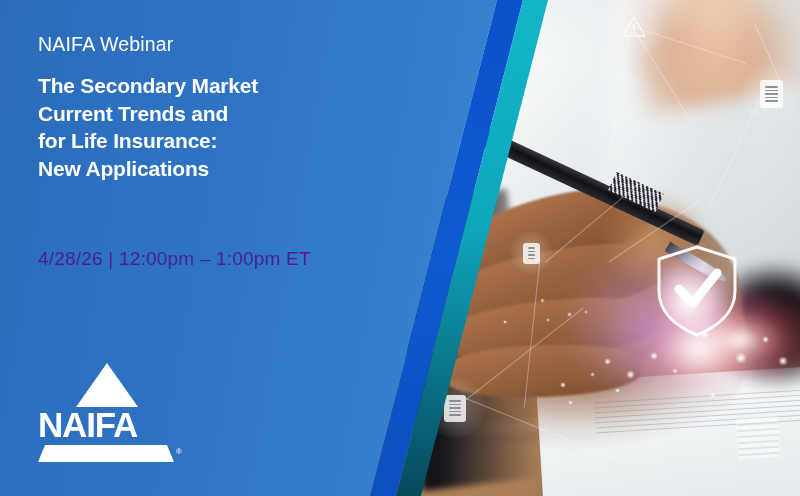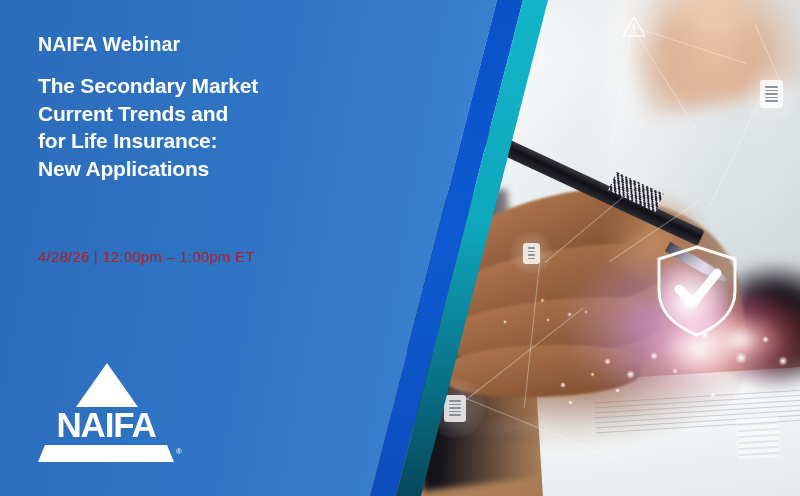--- a/index.html
+++ b/index.html
@@ -175,42 +175,42 @@
   }
   .stripe-teal{
     position:absolute; inset:0;
     background:linear-gradient(180deg,#12b6c8 0%, #0fa7bd 45%, #0a6f84 78%, #06485c 100%);
     clip-path:polygon(523px 0, 548px 0, 421px 496px, 396px 496px);
   }
 
   
   .copy{ position:absolute; left:38px; top:0; width:400px; }
   .eyebrow{
-    color:#ffffff; font-size:19.5px; font-weight:700; letter-spacing:.2px;
+    color:#ffffff; font-size:19.5px; font-weight:400; letter-spacing:.2px;
     position:absolute; top:33px; white-space:nowrap;
   }
   .headline{
     position:absolute; top:72px; color:#ffffff;
     font-size:21px; font-weight:700; line-height:1.32; letter-spacing:-.2px;
   }
   .headline span{ display:block; white-space:nowrap; }
   .datetime{
-    position:absolute; top:248px; color:#b91c1c;
-    font-size:15px; font-weight:400; letter-spacing:.2px; white-space:nowrap;
+    position:absolute; top:248px; color:#4c1d95;
+    font-size:19px; font-weight:400; letter-spacing:.2px; white-space:nowrap;
   }
 
   
   .logo{ position:absolute; left:38px; top:363px; width:136px; height:96px; }
   .logo-tri{
     position:absolute; left:38px; top:0; width:0; height:0;
     border-left:31px solid transparent; border-right:31px solid transparent;
     border-bottom:44px solid #ffffff;
   }
   .logo-word{
-    position:absolute; left:0; top:42px; width:136px; text-align:center;
+    position:absolute; left:0; top:42px; width:136px; text-align:left;
     color:#ffffff; font-size:35px; font-weight:700; letter-spacing:-1.2px;
     font-family:"Liberation Sans", sans-serif;
   }
   .logo-base{
     position:absolute; left:0; top:82px; width:136px; height:17px;
     background:#ffffff;
     clip-path:polygon(7px 0, 129px 0, 136px 17px, 0 17px);
   }
   .logo-r{
     position:absolute; left:138px; top:85px; color:#ffffff;

